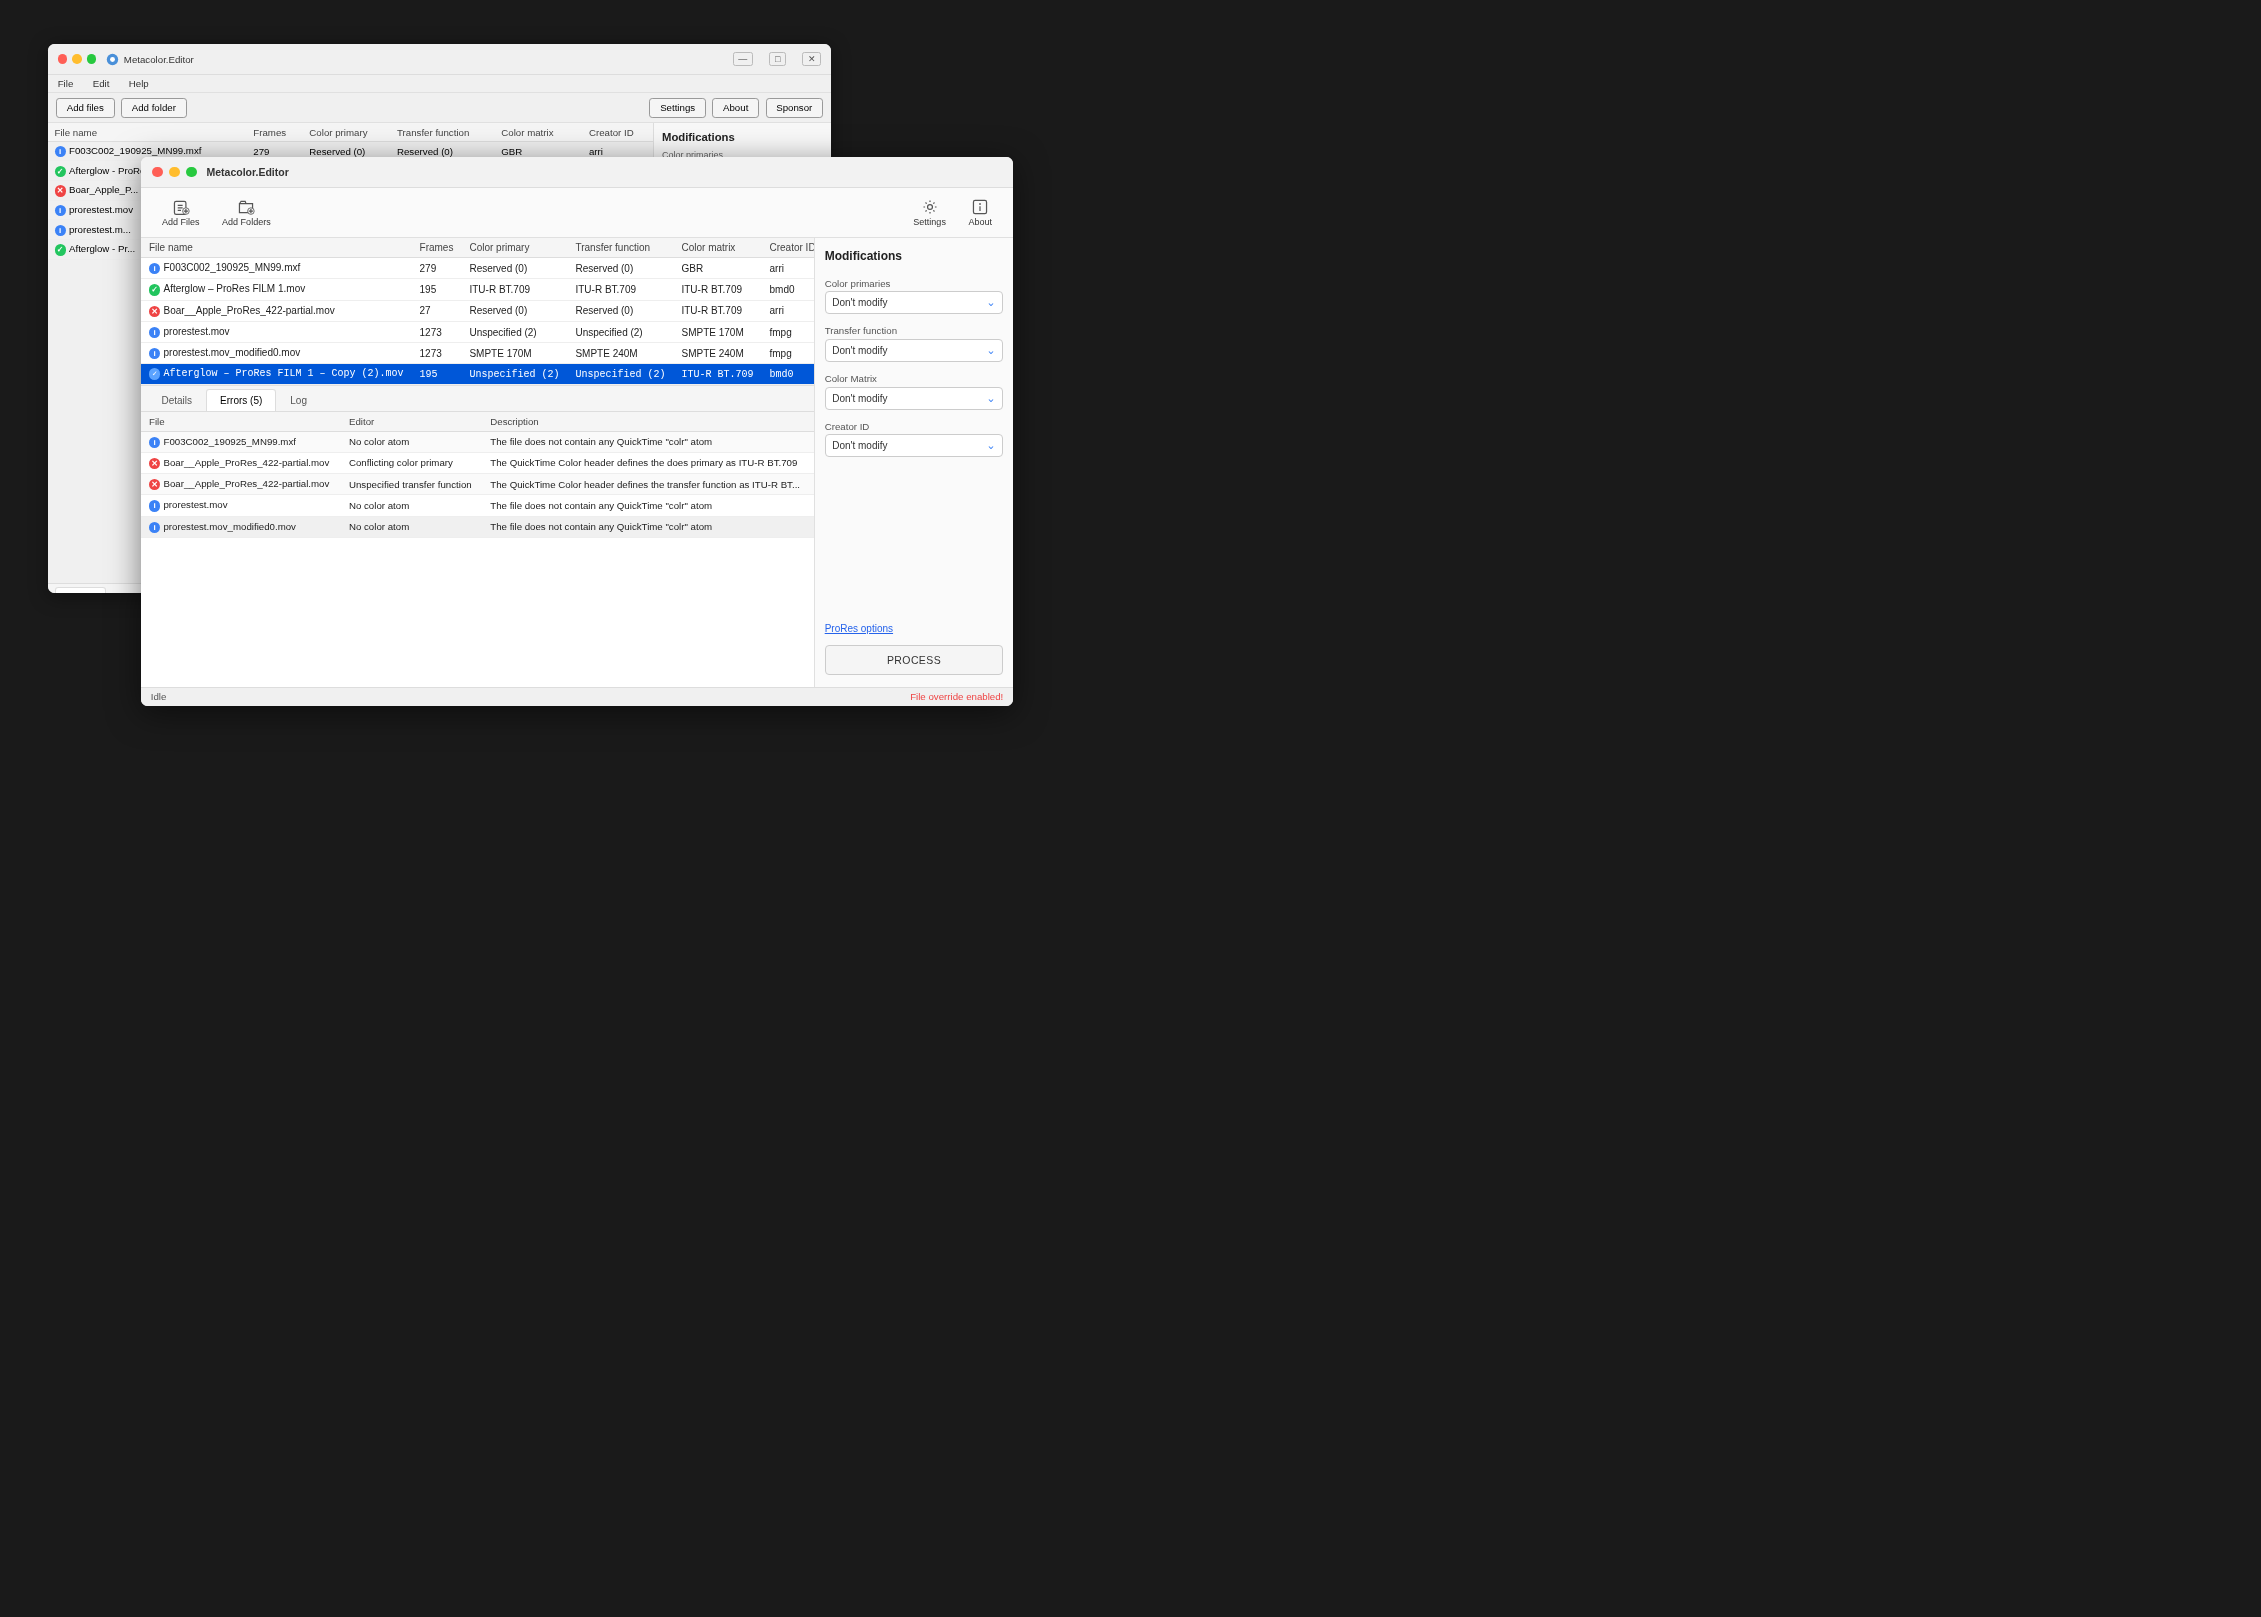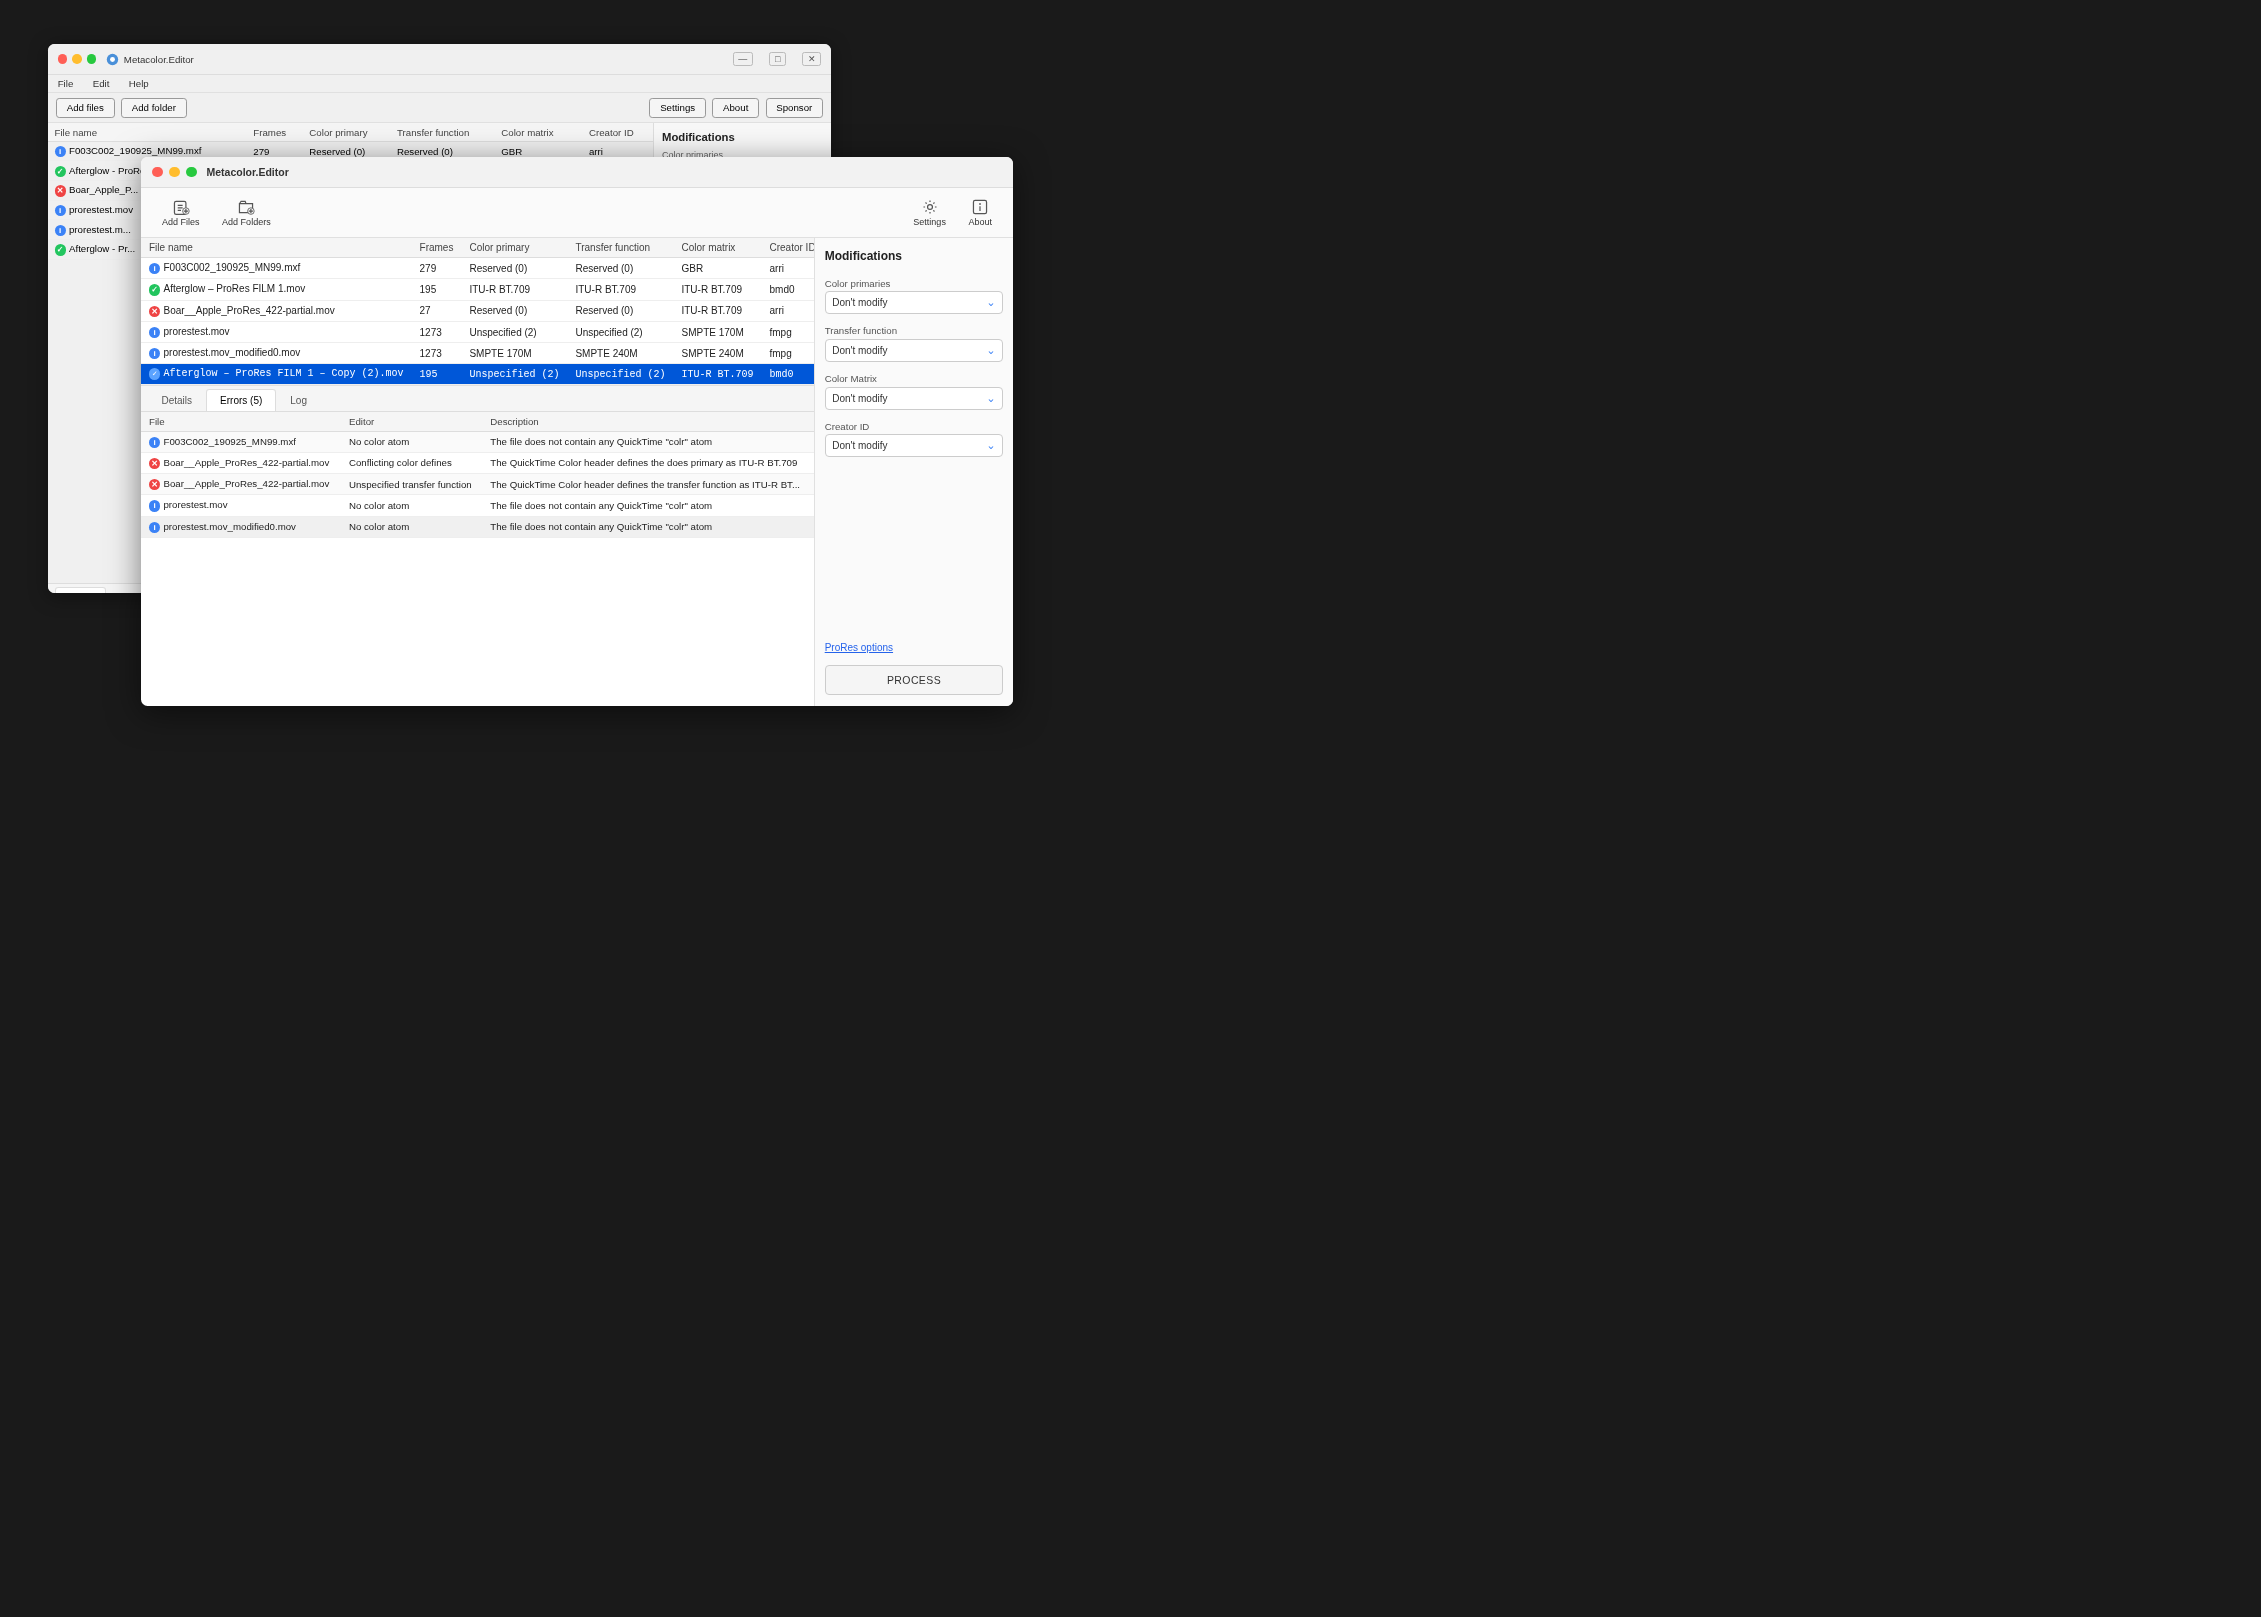--- a/index.html
+++ b/index.html
@@ -663,21 +663,21 @@
               </tr>
             </thead>
             <tbody>
               <tr>
                 <td><span class="status-icon status-info">i</span>F003C002_190925_MN99.mxf</td>
                 <td>No color atom</td>
                 <td>The file does not contain any QuickTime "colr" atom</td>
               </tr>
               <tr>
                 <td><span class="status-icon status-error">✕</span>Boar__Apple_ProRes_422-partial.mov</td>
-                <td>Conflicting color defines</td>
+                <td>Conflicting color primary</td>
                 <td>The QuickTime Color header defines the does primary as ITU-R BT.709</td>
               </tr>
               <tr>
                 <td><span class="status-icon status-error">✕</span>Boar__Apple_ProRes_422-partial.mov</td>
                 <td>Unspecified transfer function</td>
                 <td>The QuickTime Color header defines the transfer function as ITU-R BT...</td>
               </tr>
               <tr>
                 <td><span class="status-icon status-info">i</span>prorestest.mov</td>
                 <td>No color atom</td>
@@ -729,14 +729,18 @@
         </div>
       </div>
 
       <div style="flex:1;"></div>
 
       <div class="output-options-link">ProRes options</div>
       <button class="process-btn">PROCESS</button>
     </div>
   </div>
 
+  <div class="status-bar">
+    <span>Idle</span>
+    <span class="override-text">File override enabled!</span>
+  </div>
 </div>
 
 
 </body></html>

